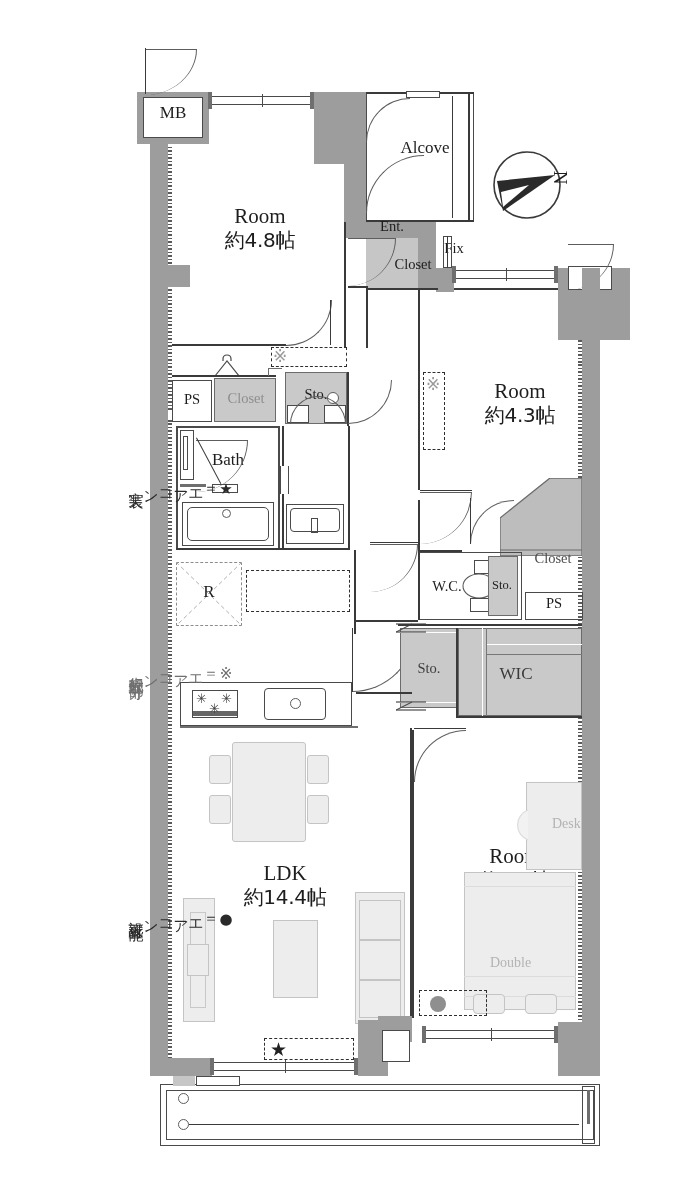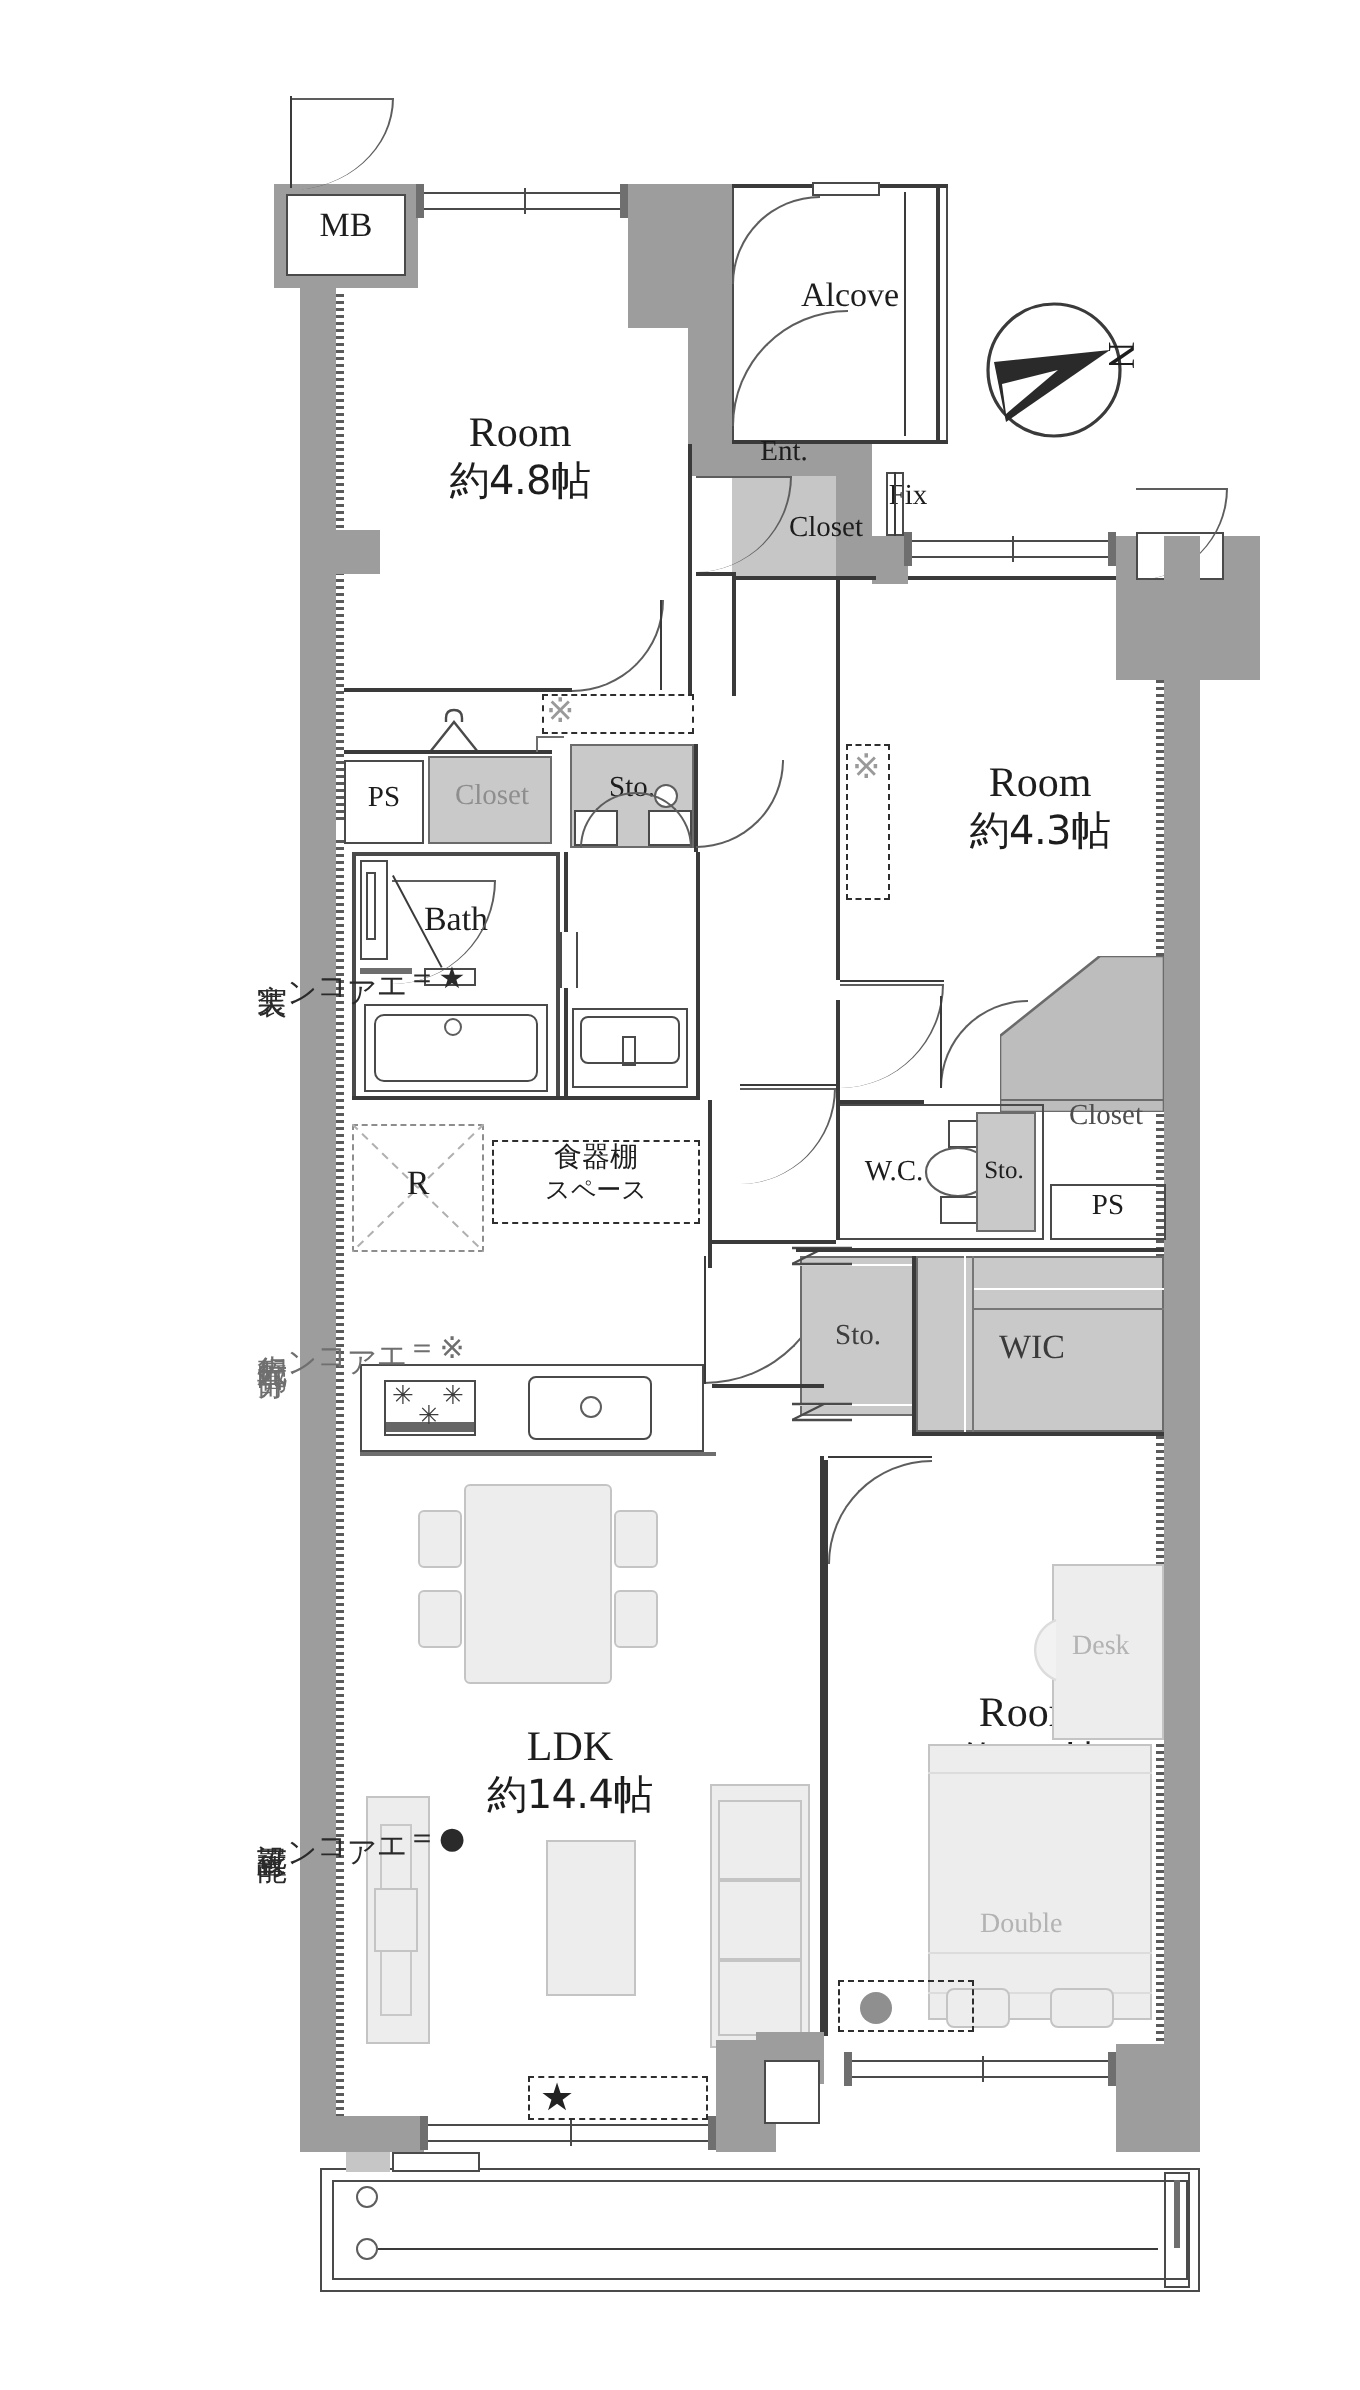--- a/index.html
+++ b/index.html
@@ -312,24 +312,20 @@
   <div class="box" style="left:311px; top:518px; width:7px; height:15px; border-width:1px;"></div>
 
   <div class="box-dash-lt" style="left:176px; top:562px; width:66px; height:64px;"></div>
   <svg style="position:absolute;left:176px;top:562px;" width="66" height="64">
     <line x1="0" y1="0" x2="66" y2="64" stroke="#b0b0b0" stroke-width="1" stroke-dasharray="4,3"></line>
     <line x1="66" y1="0" x2="0" y2="64" stroke="#b0b0b0" stroke-width="1" stroke-dasharray="4,3"></line>
   </svg>
   <div class="lbl lbl-md" style="left:176px; top:582px; width:66px;">R</div>
 
   <div class="box-dash" style="left:246px; top:570px; width:104px; height:42px;"></div>
-  <div class="lbl lbl-sm lbl-jp" style="left:246px; top:572px; width:104px; font-size:14px;">
-    <span>食器棚</span><br>
-    <span style="font-size:12.5px;">スペース</span>
-  </div>
   <div class="line" style="left:354px; top:550px; width:1.8px; height:84px;"></div>
 
   <div class="box" style="left:180px; top:682px; width:172px; height:44px; border-width:1.4px;"></div>
   <div class="box" style="left:192px; top:690px; width:46px; height:28px; border-width:1.2px;"></div>
   <div class="line2" style="left:193px; top:711px; width:44px; height:5px; background:#666;"></div>
   <div class="burner" style="left:196px;top:692px;">✳</div>
   <div class="burner" style="left:221px;top:692px;">✳</div>
   <div class="burner" style="left:209px;top:702px;">✳</div>
   <div class="box" style="left:264px; top:688px; width:62px; height:32px; border-width:1.4px; border-radius:4px;"></div>
   <div class="circ" style="left:290px; top:698px; width:11px; height:11px;"></div>
@@ -438,21 +434,21 @@
 
   <div class="lbl lbl-room" style="left:440px; top:845px; width:150px;">
     <span>Room</span><br>
     <span class="sz lbl-jp">約5.8帖</span>
   </div>
   <div class="line" style="left:412px; top:730px; width:1.8px; height:288px;"></div>
   <div class="arc arc-tl" style="left:414px; top:730px; width:52px; height:52px; border-radius:100% 0 0 0;"></div>
   <div class="line" style="left:414px; top:728px; width:52px; height:1.4px;"></div>
 
   <div class="box-soft" style="left:526px; top:782px; width:56px; height:88px;"></div>
-  <div class="lbl-furn" style="left:536px; top:816px;">Desk</div>
+  <div class="lbl-furn" style="left:552px; top:816px;">Desk</div>
   <svg style="position:absolute;left:506px;top:808px;" width="30" height="34">
     <path d="M22 2 a 16 16 0 0 0 0 30" fill="#f2f2f2" stroke="#dcdcdc" stroke-width="1.2"></path>
   </svg>
 
   <div class="box-soft" style="left:464px; top:872px; width:112px; height:138px;"></div>
   <div class="line2" style="left:464px; top:886px; width:112px; height:1.2px; background:#dcdcdc;"></div>
   <div class="line2" style="left:464px; top:976px; width:112px; height:1.2px; background:#dcdcdc;"></div>
   <div class="line2" style="left:464px; top:996px; width:112px; height:1.2px; background:#dcdcdc;"></div>
   <div class="lbl-furn" style="left:490px; top:935px;margin-top:20px;">Double</div>
   <div class="box-soft" style="left:473px; top:994px; width:32px; height:20px; border-radius:4px;"></div>

